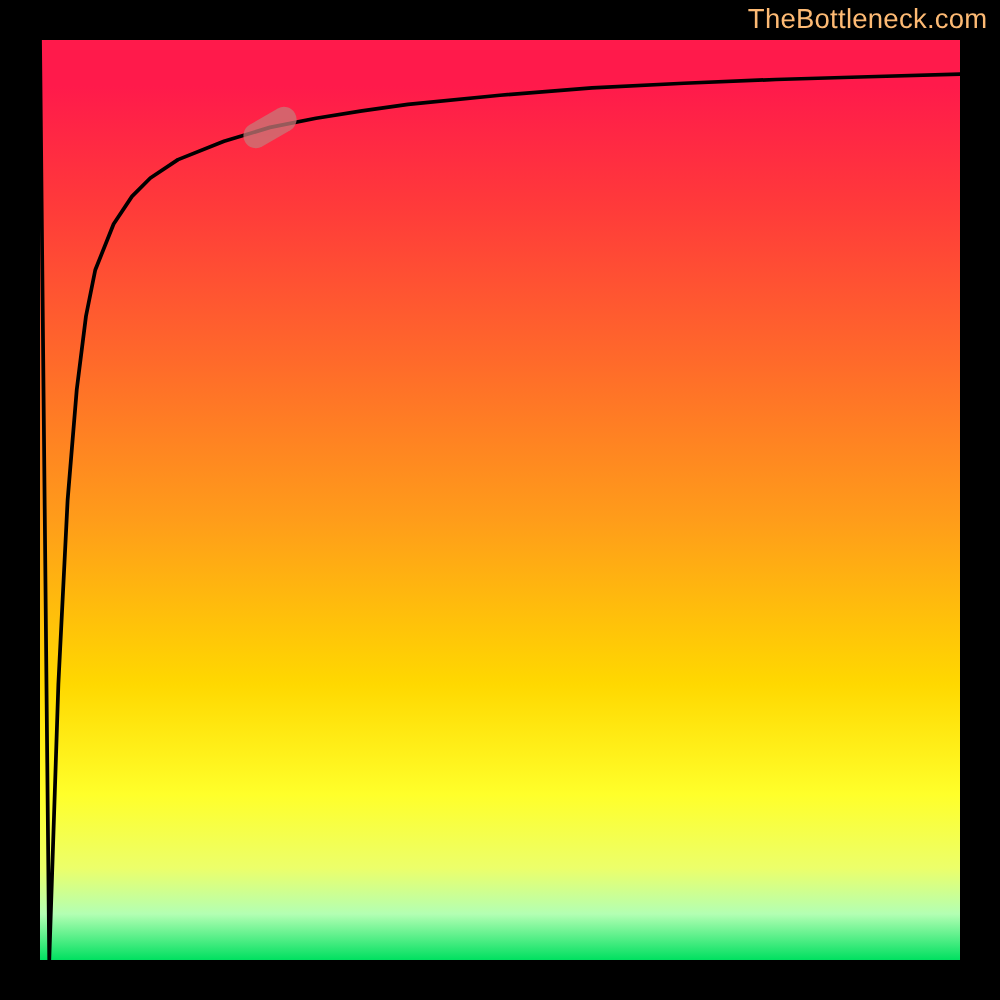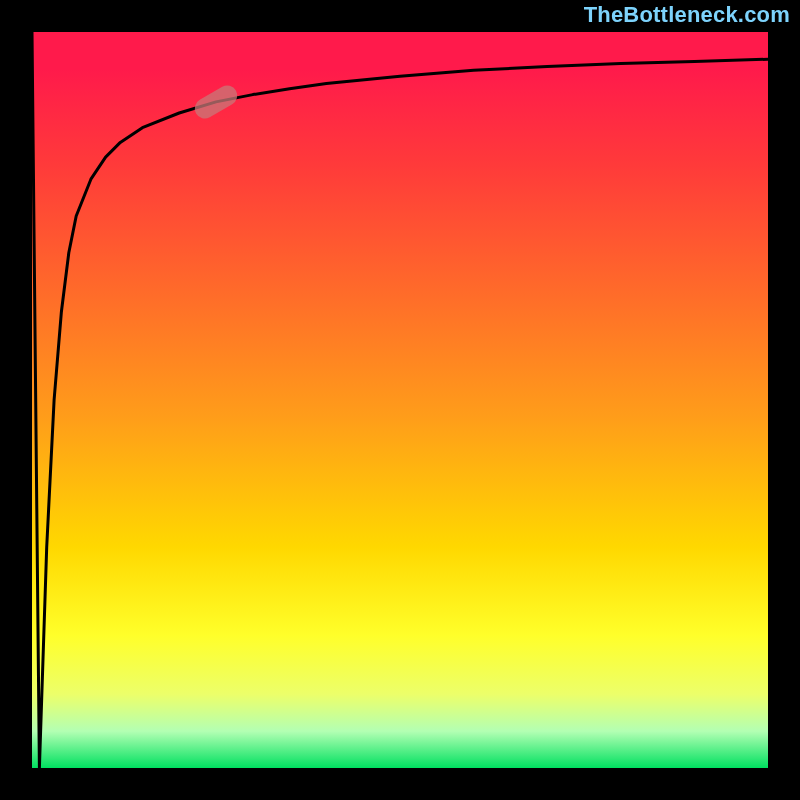--- a/index.html
+++ b/index.html
@@ -32,23 +32,23 @@
       #ffff2a 82%,
       #ecff6a 90%,
       #b3ffb3 95%,
       #00e060 100%
     );
   }
   .attribution {
     position: absolute;
     top: 2px;
     right: 10px;
-    color: #7dd3fc;
+    color: #fdba74;
     font-size: 22px;
-    font-weight: 700;
+    font-weight: 400;
     letter-spacing: 0.2px;
   }
   svg.curve {
     position: absolute;
     left: 0;
     top: 0;
     width: 736px;
     height: 736px;
   }
   .marker {

